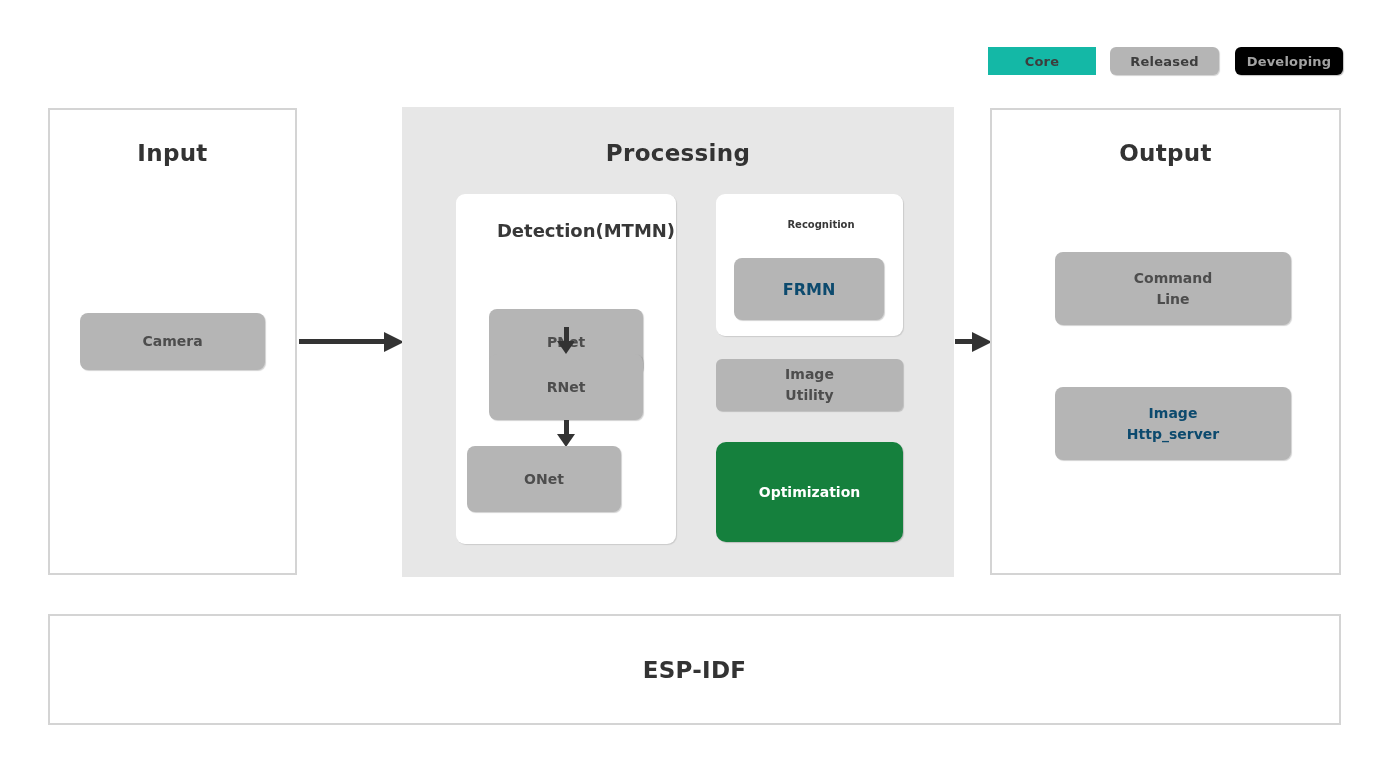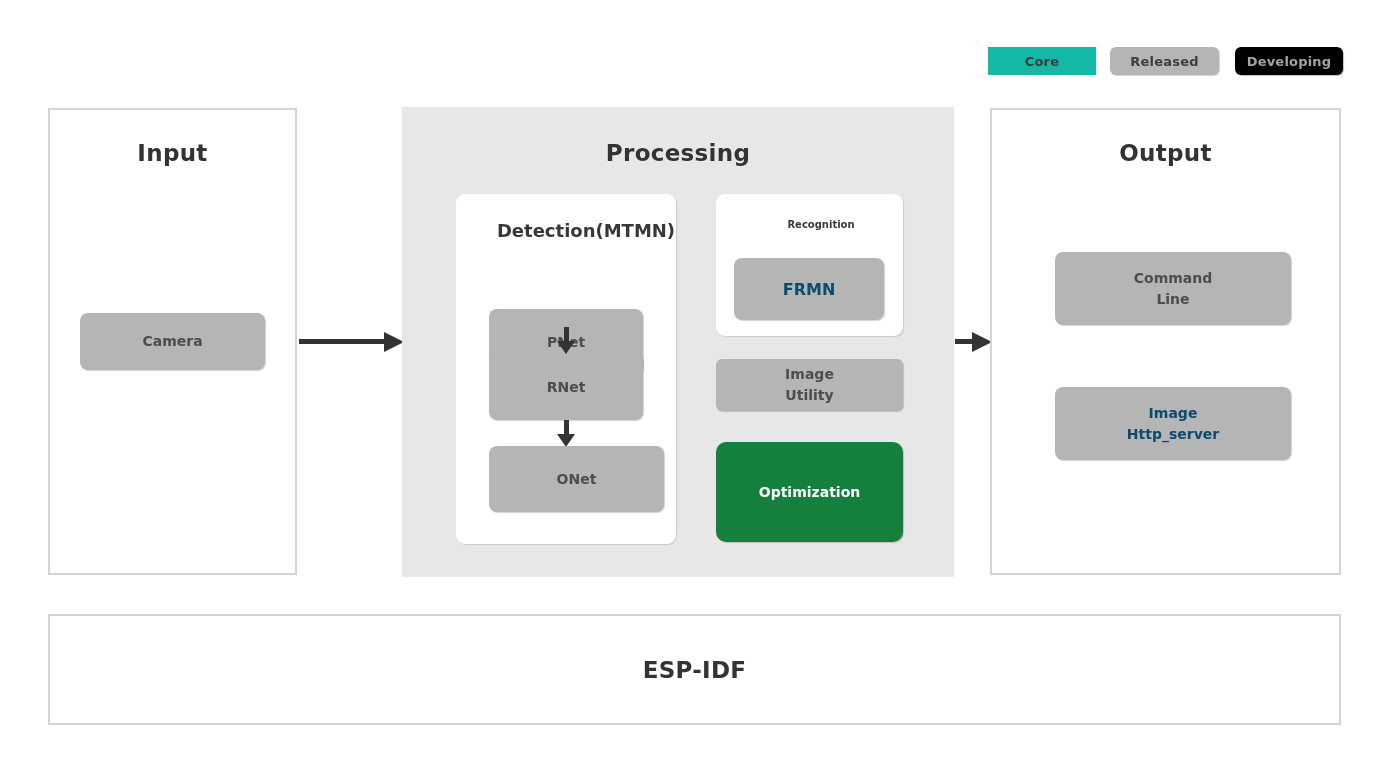--- a/index.html
+++ b/index.html
@@ -66,21 +66,21 @@
     white-space: pre-line; line-height: 21px;
     box-shadow: 1px 1px 1px rgba(0,0,0,0.18);
   }
   .node-released { background: #b5b5b5; color: #4d4d4d; font-size: 14px; }
   .node-dark-label { color: #0c4a6e; }
   .node-developing { background: #15803d; color: #ffffff; font-size: 14px; border-radius: 10px; }
 
   .node-camera  { left: 80px;   top: 313px; width: 185px; height: 57px; }
   .node-pnet    { left: 489px;  top: 261px; width: 154px; height: 66px; margin-top: 48px; }
   .node-rnet    { left: 489px;  top: 354px; width: 154px; height: 66px; }
-  .node-onet    { left: 489px;  top: 446px; width: 175px; height: 66px; }
+  .node-onet    { left: 467px;  top: 446px; width: 154px; height: 66px; }
   .node-frmn    { left: 734px;  top: 258px; width: 150px; height: 62px; font-size: 16px; }
   .node-imgutil { left: 716px;  top: 359px; width: 187px; height: 52px; border-radius: 6px; }
   .node-optim   { left: 716px;  top: 442px; width: 187px; height: 100px; }
   .node-cmd     { left: 1055px; top: 252px; width: 236px; height: 73px; }
   .node-wifi    { left: 1055px; top: 387px; width: 236px; height: 73px; }
 
   
   .hline { position: absolute; height: 5px; background: #333333; }
   .harrowhead {
     position: absolute; width: 0; height: 0;

